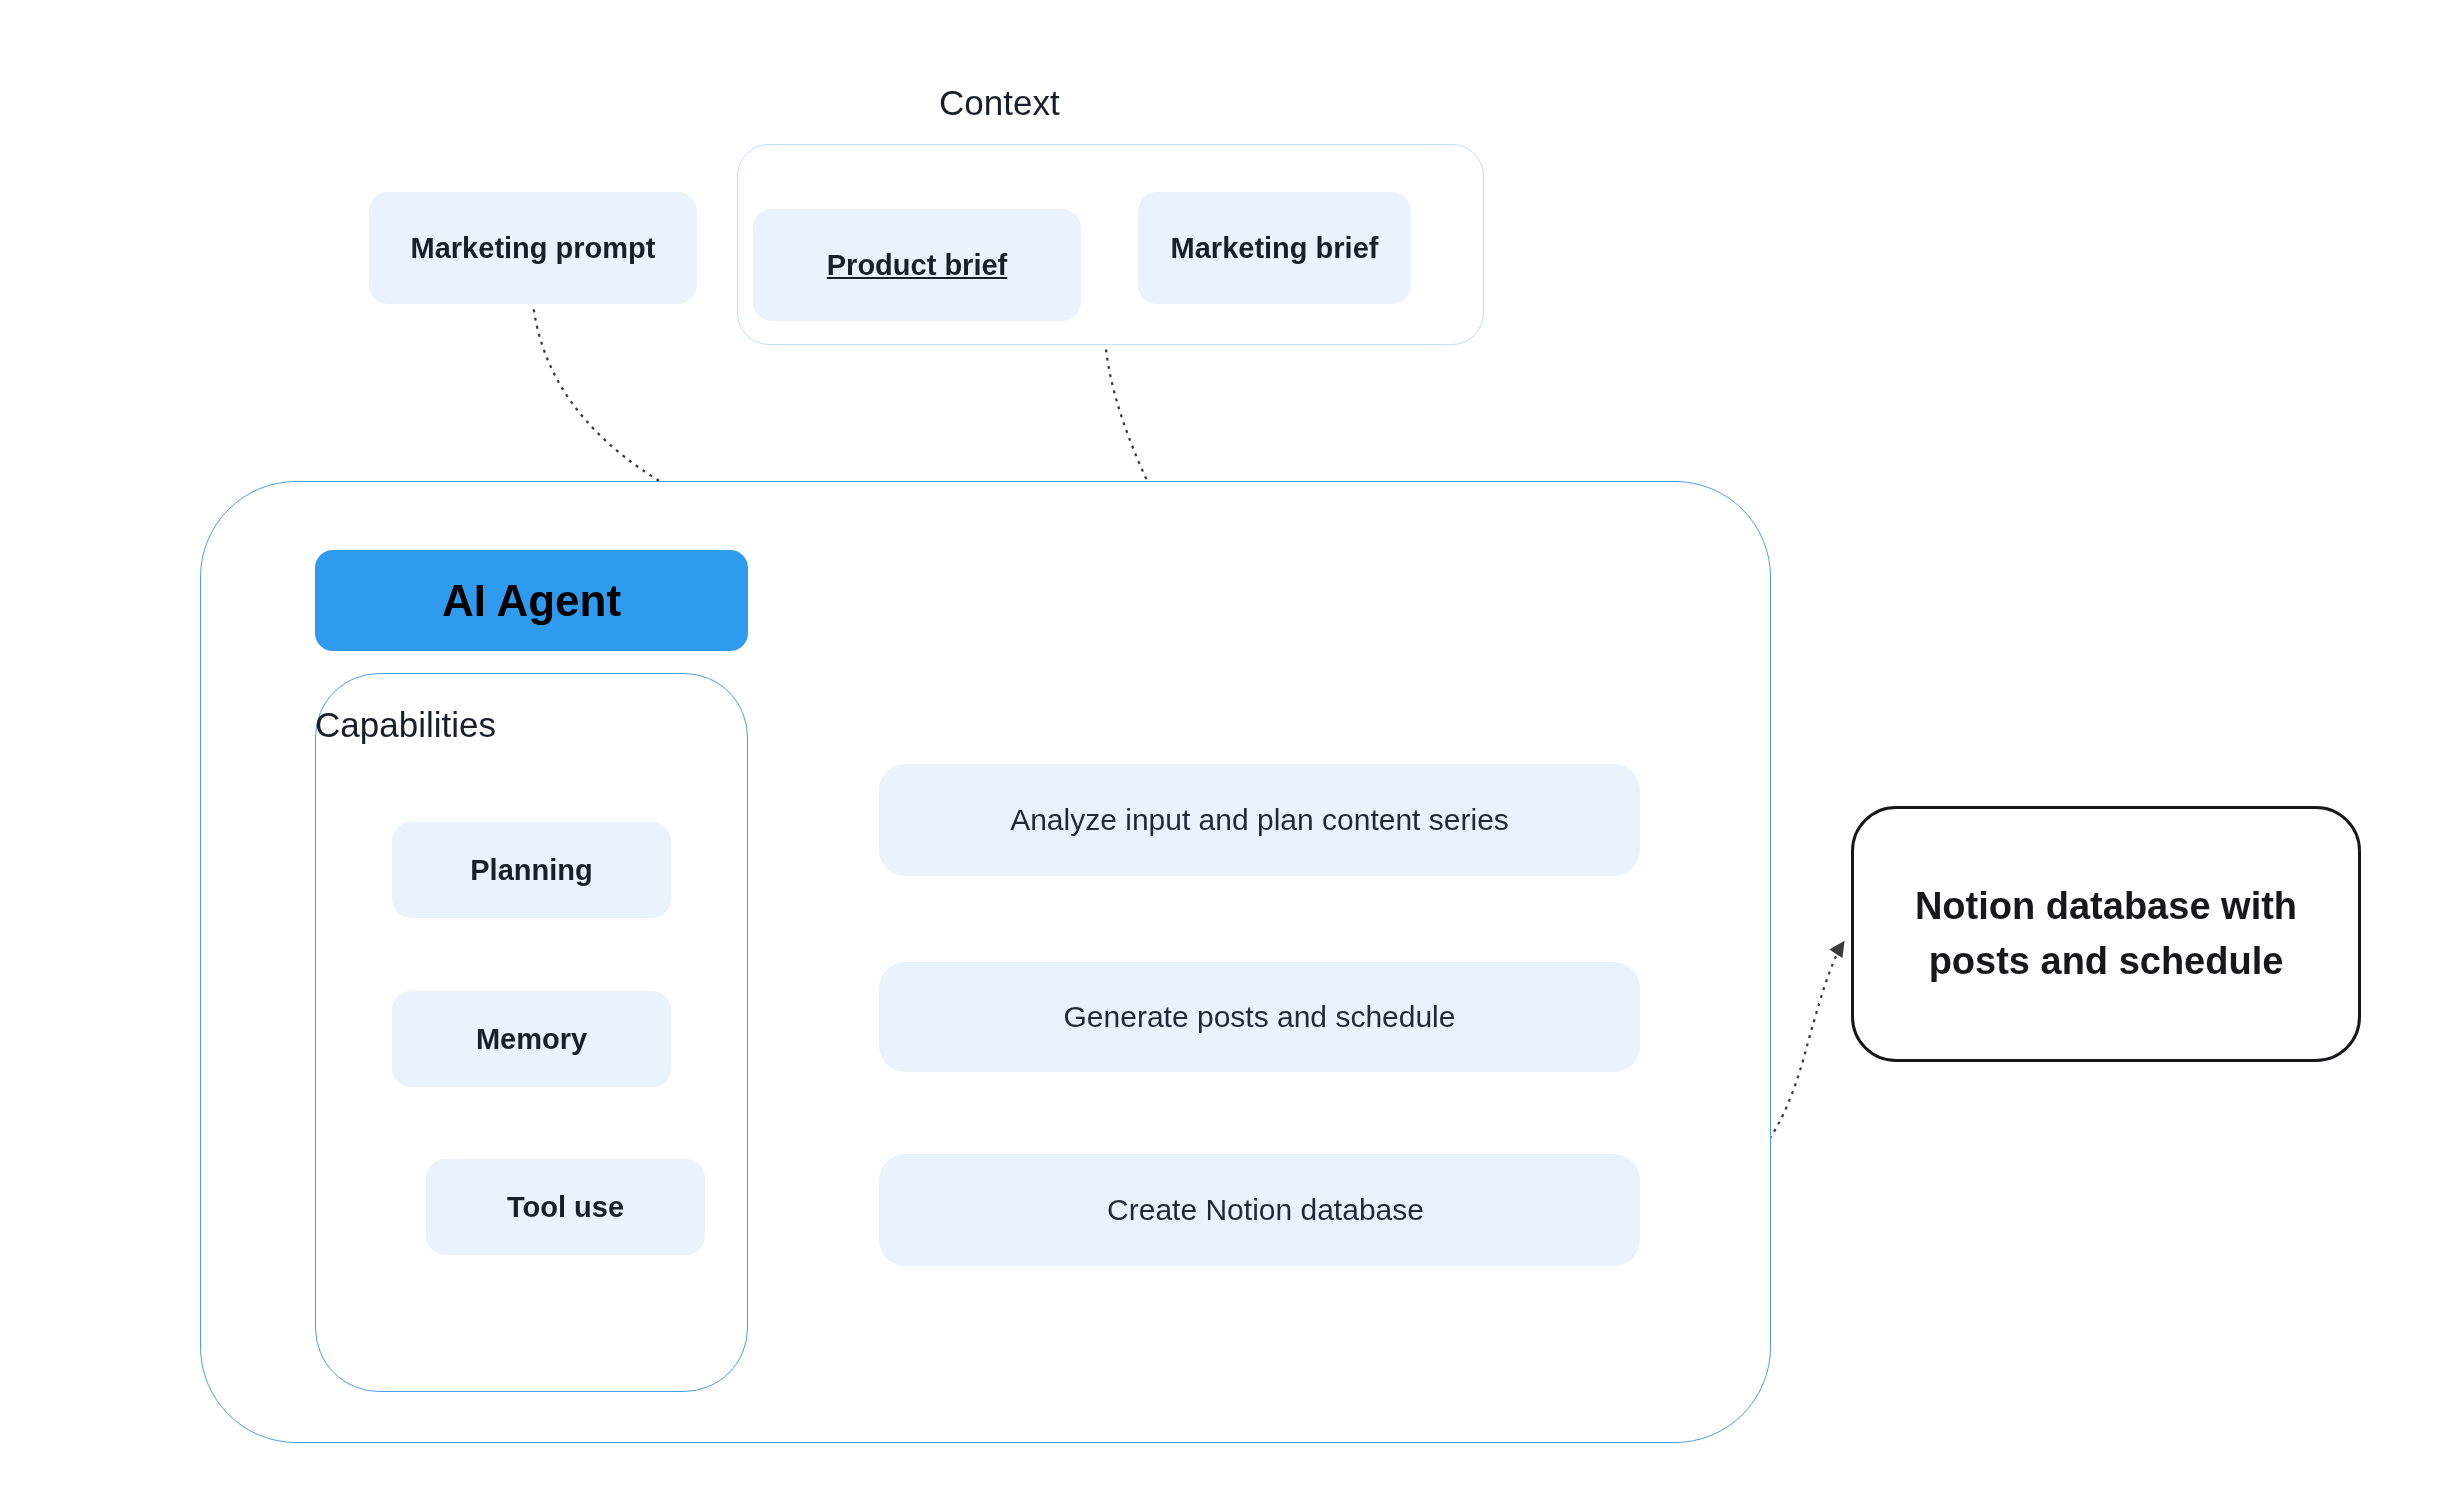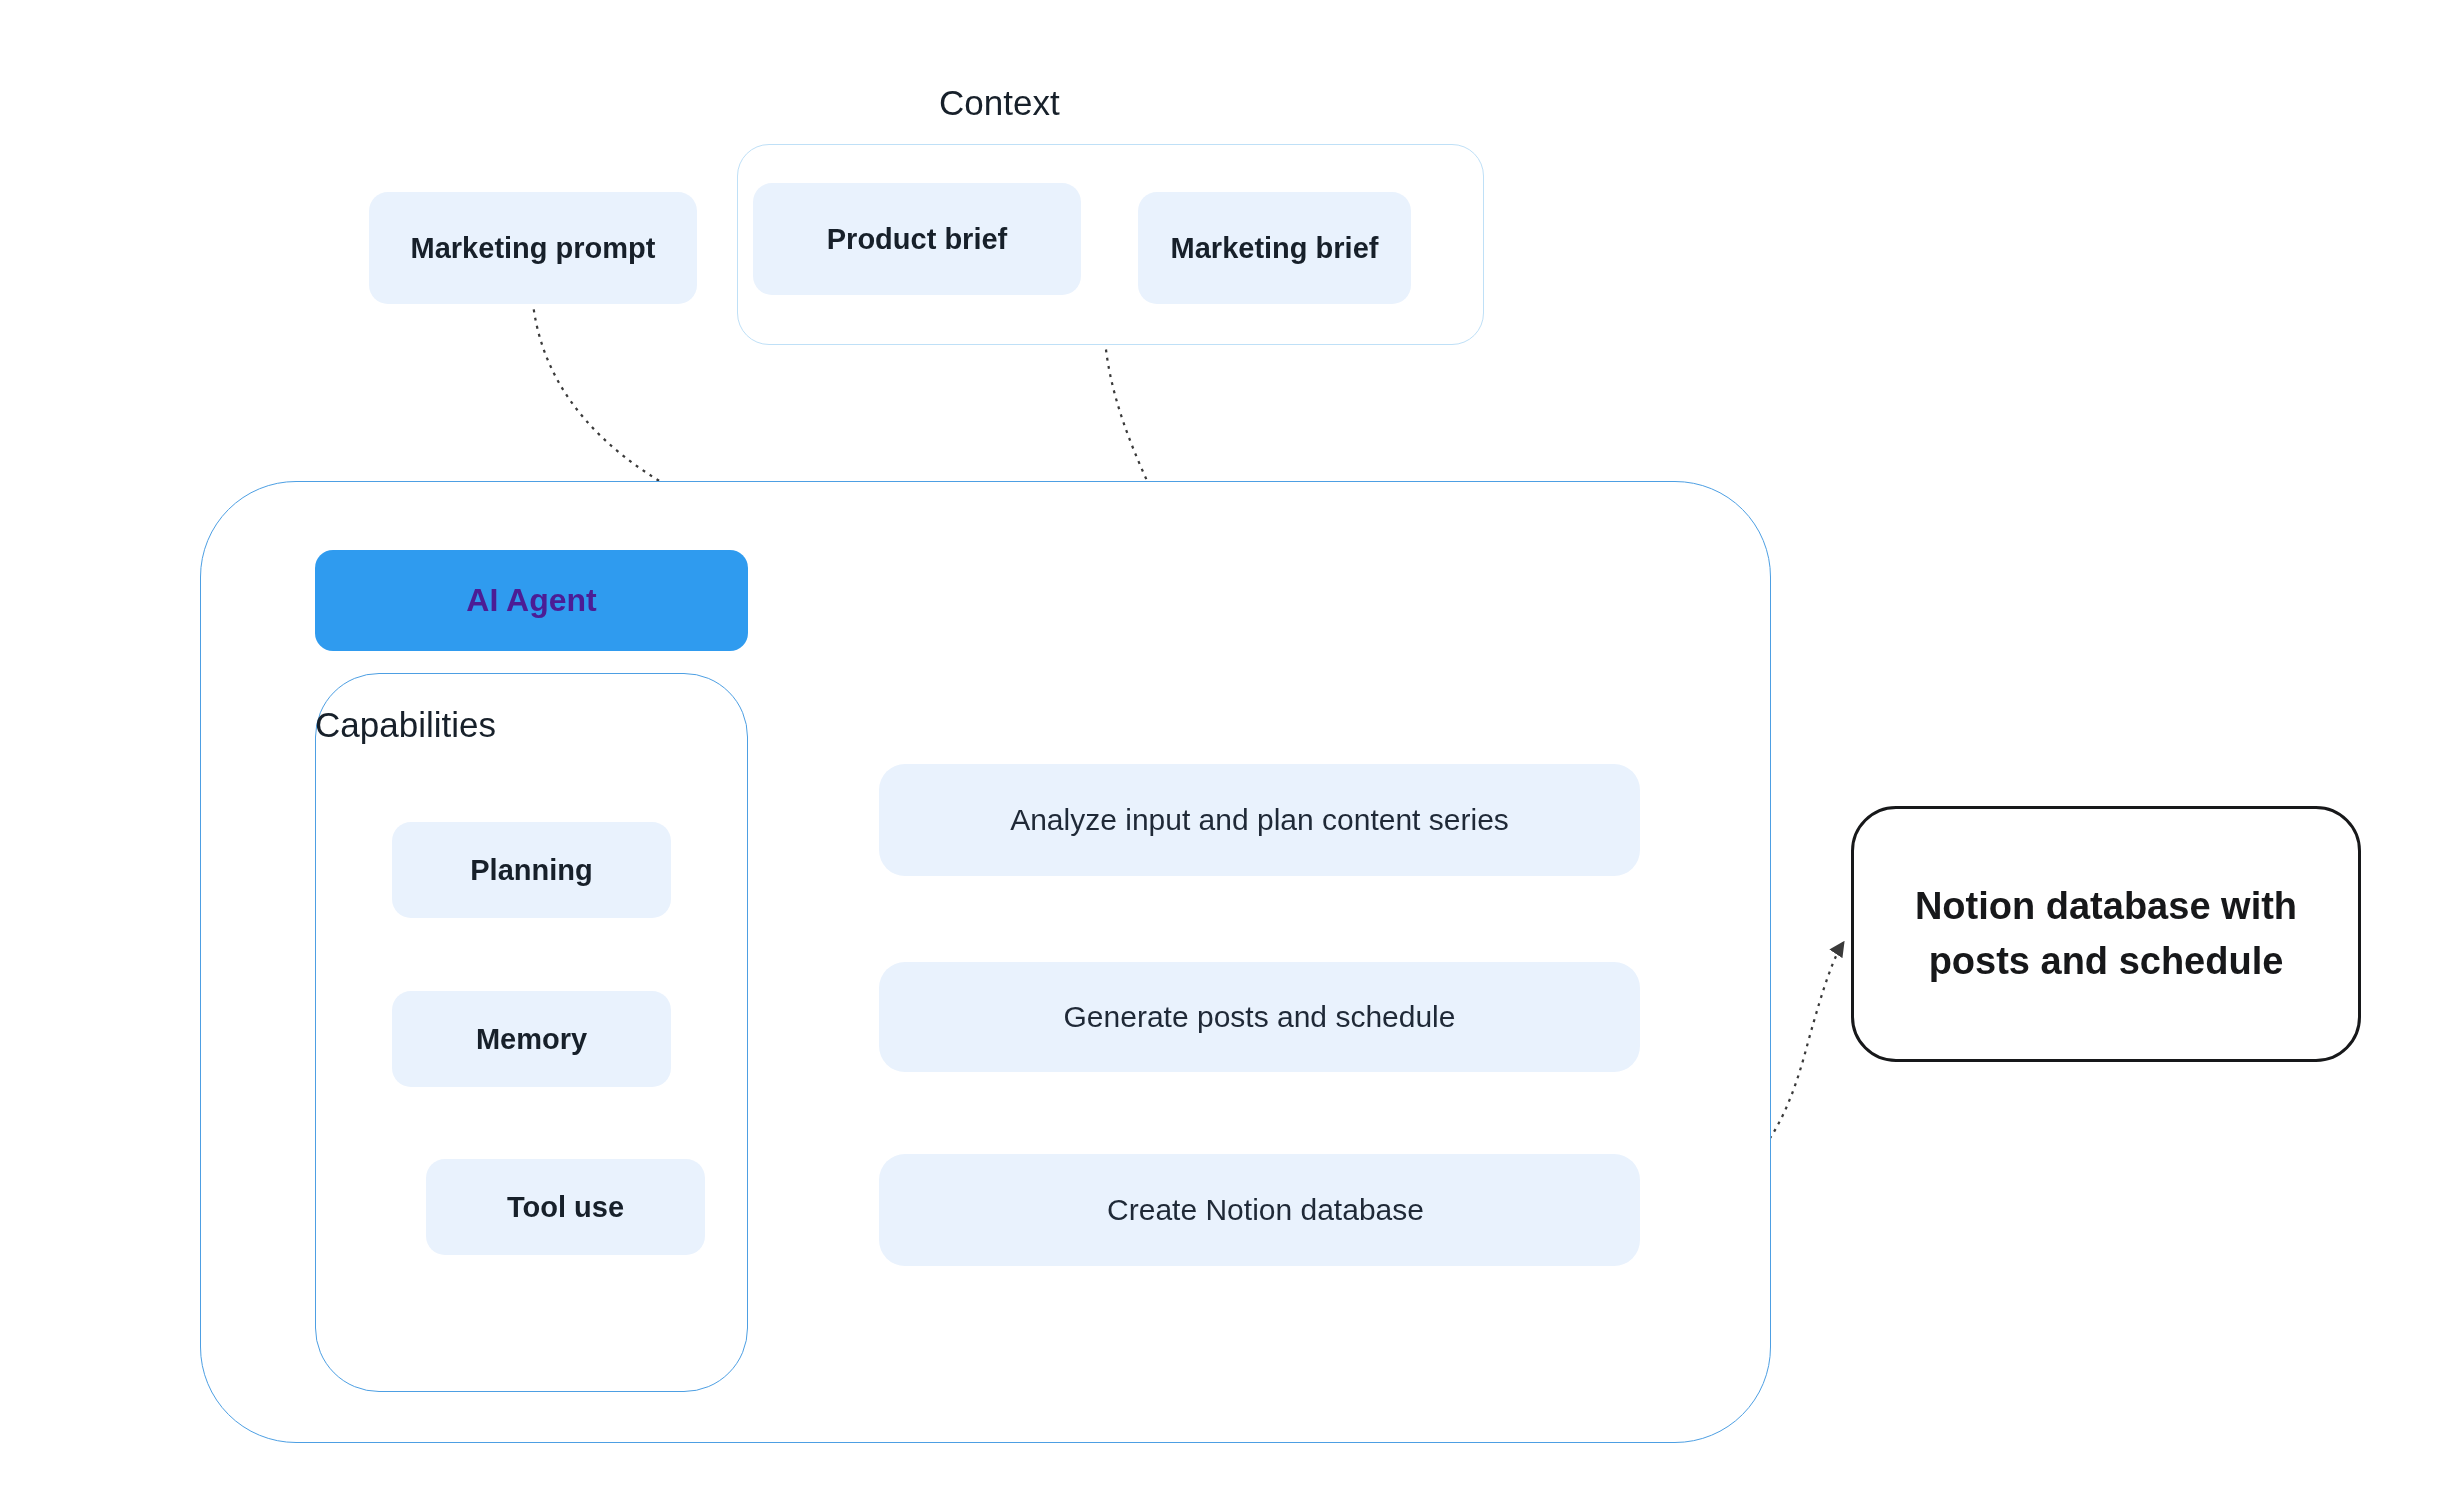--- a/index.html
+++ b/index.html
@@ -53,23 +53,23 @@
     background: #ffffff;
   }
   .capabilities-container {
     border: 1.9px solid #4d9fe3;
     border-radius: 64px;
     background: #ffffff;
   }
   .agent-title {
     background: #2f9bef;
     border-radius: 18px;
-    color: #4c1d95;
+    color: #000000;
     font-weight: bold;
-    font-size: 32px;
+    font-size: 44px;
     display: flex;
     align-items: center;
     justify-content: center;
   }
   .output-box {
     background: #ffffff;
     border: 3.2px solid #17181a;
     border-radius: 45px;
     display: flex;
     align-items: center;
@@ -117,21 +117,21 @@
       <path marker-end="url(#arrow)" d="M 785 671 L 785 714"></path>
 
       <path marker-end="url(#arrow)" d="M 1025 753 C 1095 749, 1115 700, 1128 650 C 1138 614, 1144 597, 1150 588"></path>
     </g>
   </svg>
 
   <div class="abs container-label" style="left:939px; top:83px; width:321px;">Context</div>
 
   <div class="abs context-container" style="left:737px; top:144px; width:747px; height:201px;"></div>
 
-  <div class="abs node node-bold" style="left:753px; top:183px; width:328px; height:112px;">
+  <div class="abs node node-bold" style="left:753px; top:209px; width:328px; height:112px;text-decoration:underline;">
     <span>Product brief</span>
   </div>
 
   <div class="abs node node-bold" style="left:1138px; top:192px; width:273px; height:112px;">
     <span>Marketing brief</span>
   </div>
 
   <div class="abs node node-bold" style="left:369px; top:192px; width:328px; height:112px;">
     <span>Marketing prompt</span>
   </div>

